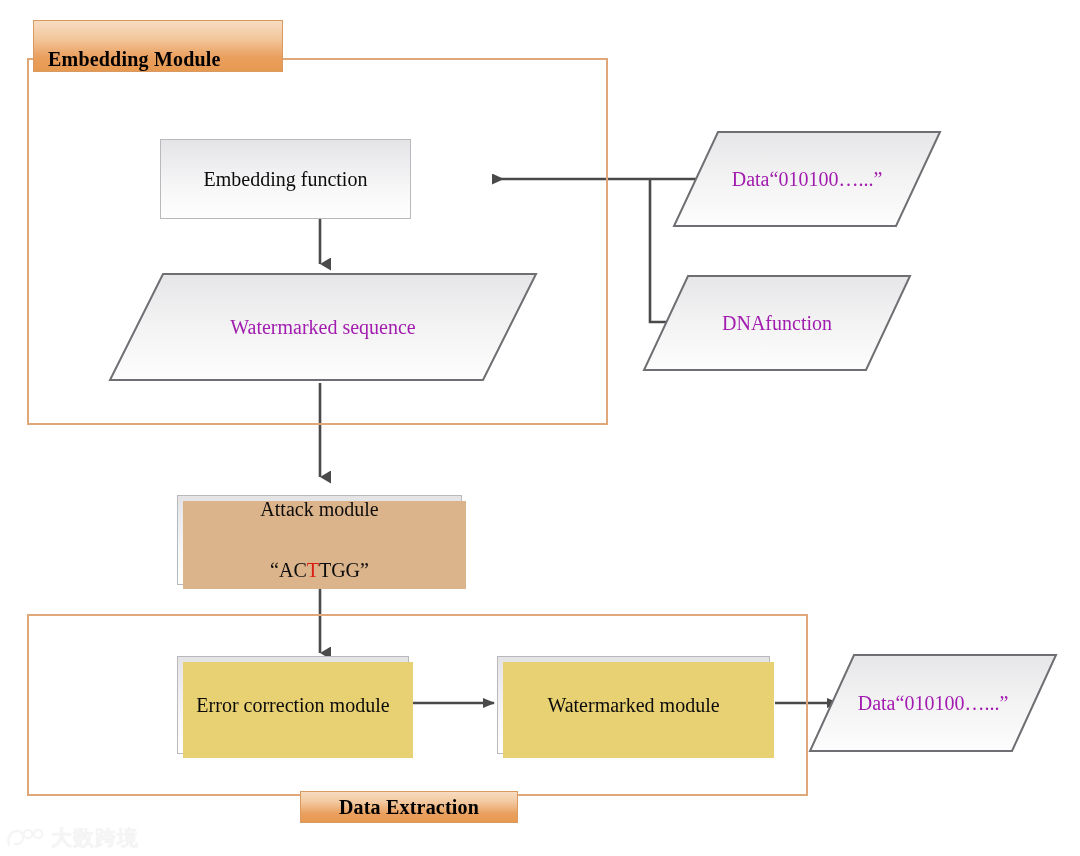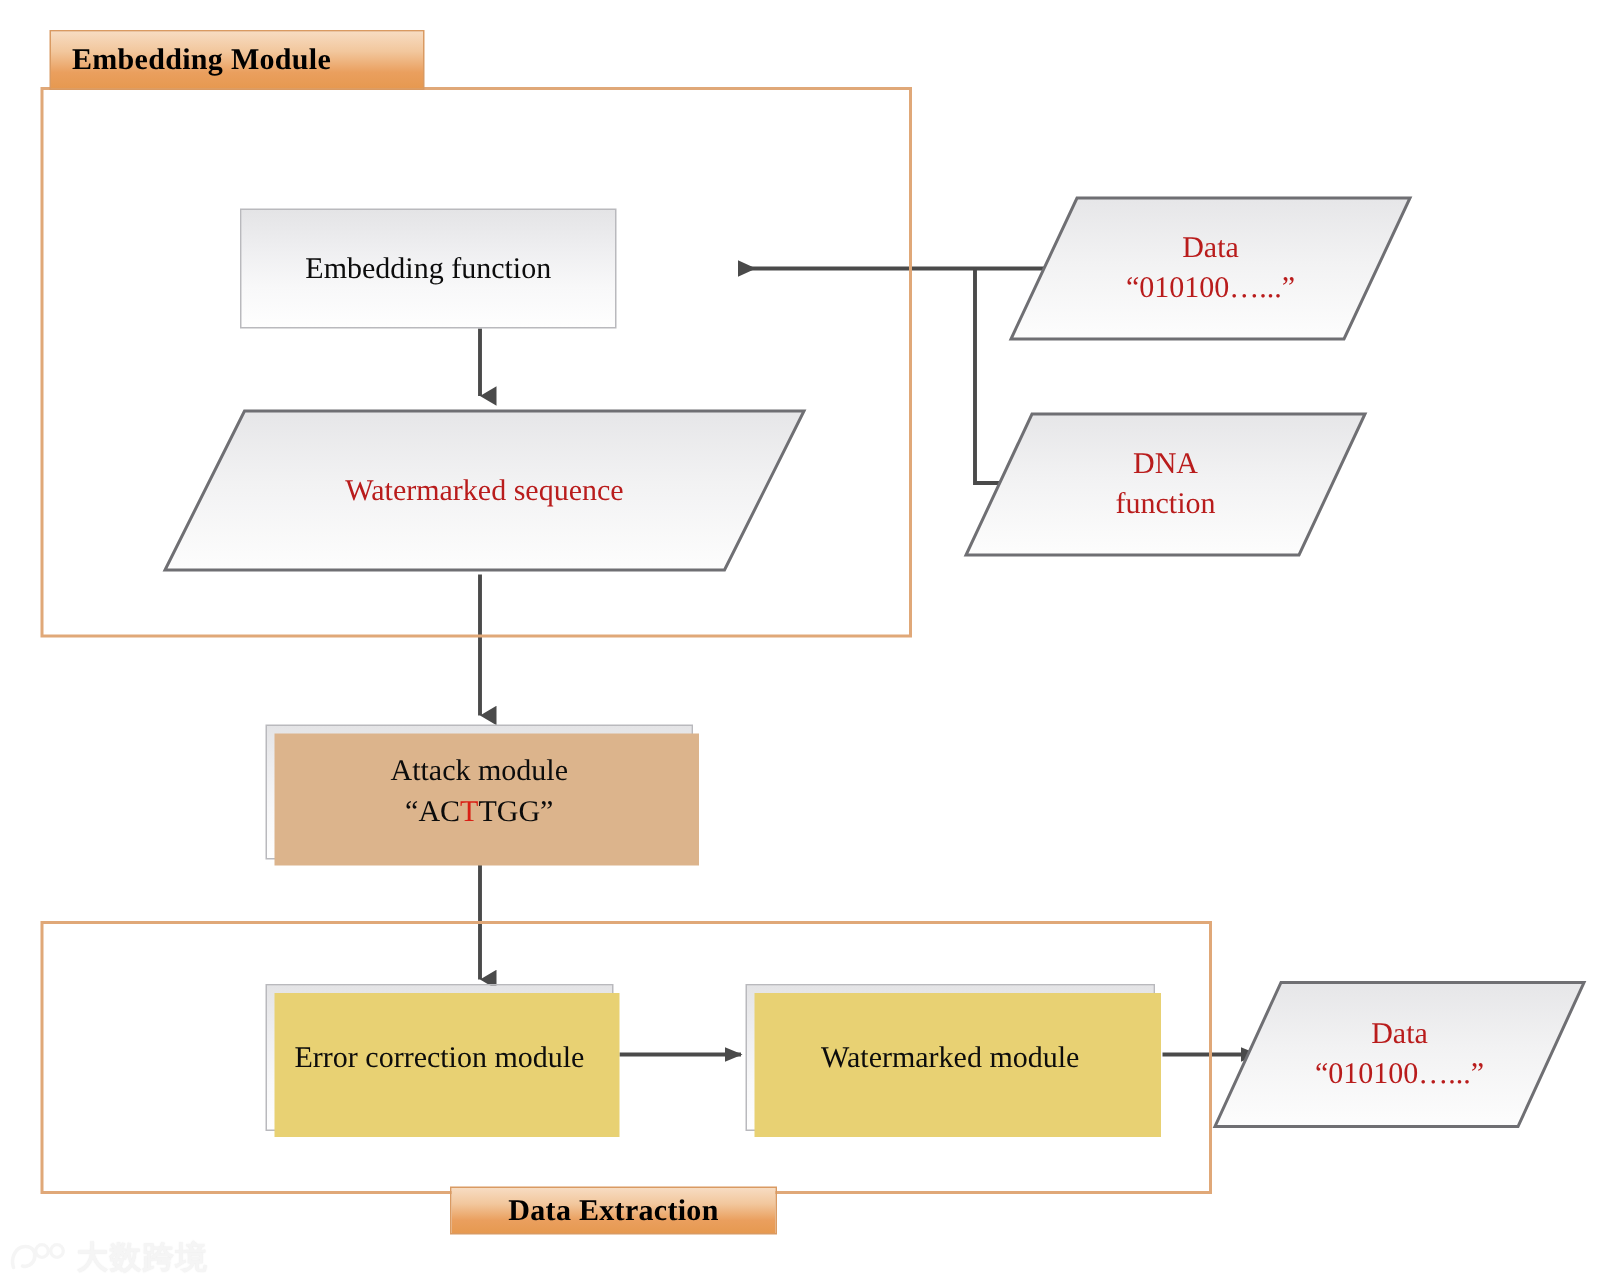--- a/index.html
+++ b/index.html
@@ -90,24 +90,24 @@
     top: 0;
     overflow: visible;
   }
   .para-text {
     position: absolute;
     left: 0;
     top: 0;
     width: 100%;
     height: 100%;
     display: flex;
-    flex-direction: column;
+    flex-direction: row;
     align-items: center;
     justify-content: center;
-    color: #b91c1c;
+    color: #a21caf;
     font-size: 20px;
     line-height: 1.34;
     text-align: center;
     pointer-events: none;
   }
 
   
   .conn {
     position: absolute;
     left: 0;
@@ -183,21 +183,21 @@
       <path d="M413,703 L494,703" fill="none" stroke="#4a4a4a" stroke-width="2.6" marker-end="url(#arrowR)"></path>
     </g>
 
     <g>
       <path d="M775,703 L838,703" fill="none" stroke="#4a4a4a" stroke-width="2.6" marker-end="url(#arrowR)"></path>
     </g>
   </svg>
 
   <div class="module-frame" style="left:27px; top:58px; width:581px; height:367px;"></div>
 
-  <div class="module-tab left-label" style="left:33px; top:20px; width:250px; height:40px;">
+  <div class="module-tab left-label" style="left:33px; top:20px; width:250px; height:52px;align-items:flex-end;">
     <span>Embedding Module</span>
   </div>
 
   <div class="proc-box" style="left:160px; top:139px; width:251px; height:80px;">
     <span>Embedding function</span>
   </div>
 
   <div class="para-wrap" style="left:108px; top:272px; width:430px; height:110px;">
     <svg width="430" height="110" viewBox="0 0 430 110">
       <defs>
@@ -241,21 +241,21 @@
         </linearGradient>
       </defs>
       <polygon points="46,2 268,2 224,96 2,96" fill="url(#pgrad3)" stroke="#6f6f73" stroke-width="2"></polygon>
     </svg>
     <div class="para-text">
       <span>DNA</span>
       <span>function</span>
     </div>
   </div>
 
-  <div class="proc-box shadow-tan" style="left:177px; top:483px; width:285px; height:90px;">
+  <div class="proc-box shadow-tan" style="left:177px; top:495px; width:285px; height:90px;justify-content:space-between;">
     <span>Attack module</span>
     <span>
       <span>“AC</span><span class="red-base">T</span><span>TGG”</span>
     </span>
   </div>
 
   <div class="module-frame" style="left:27px; top:614px; width:781px; height:182px;"></div>
 
   <div class="module-tab center-label" style="left:300px; top:791px; width:218px; height:32px;">
     <span>Data Extraction</span>

